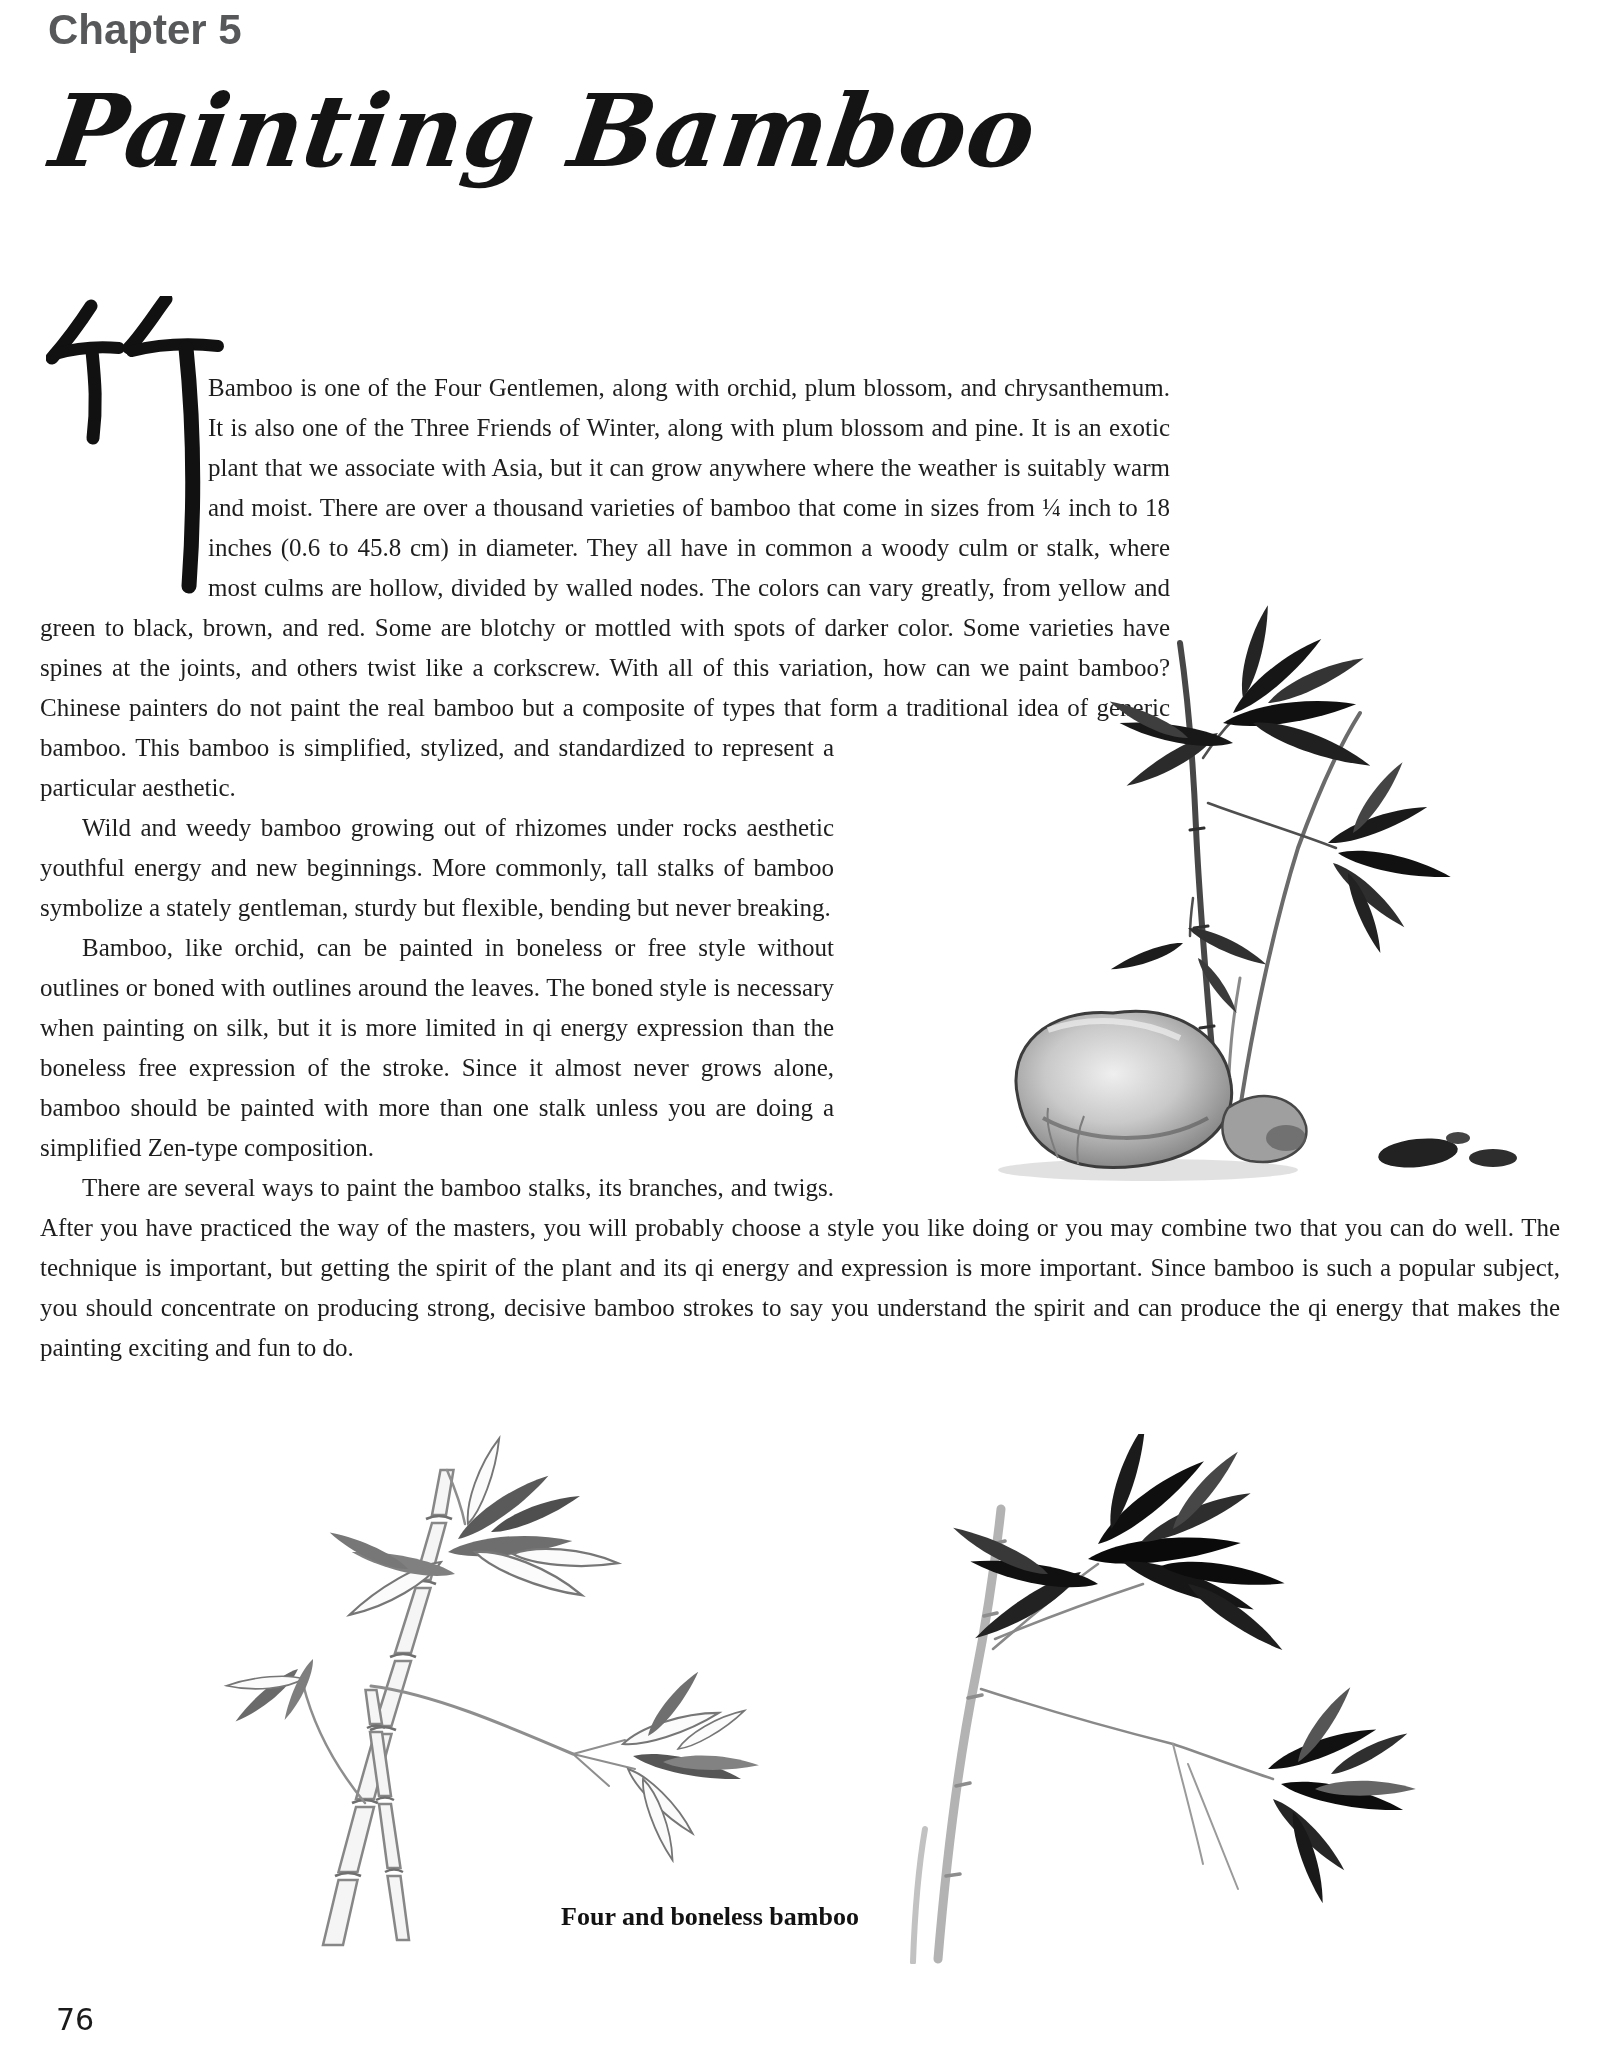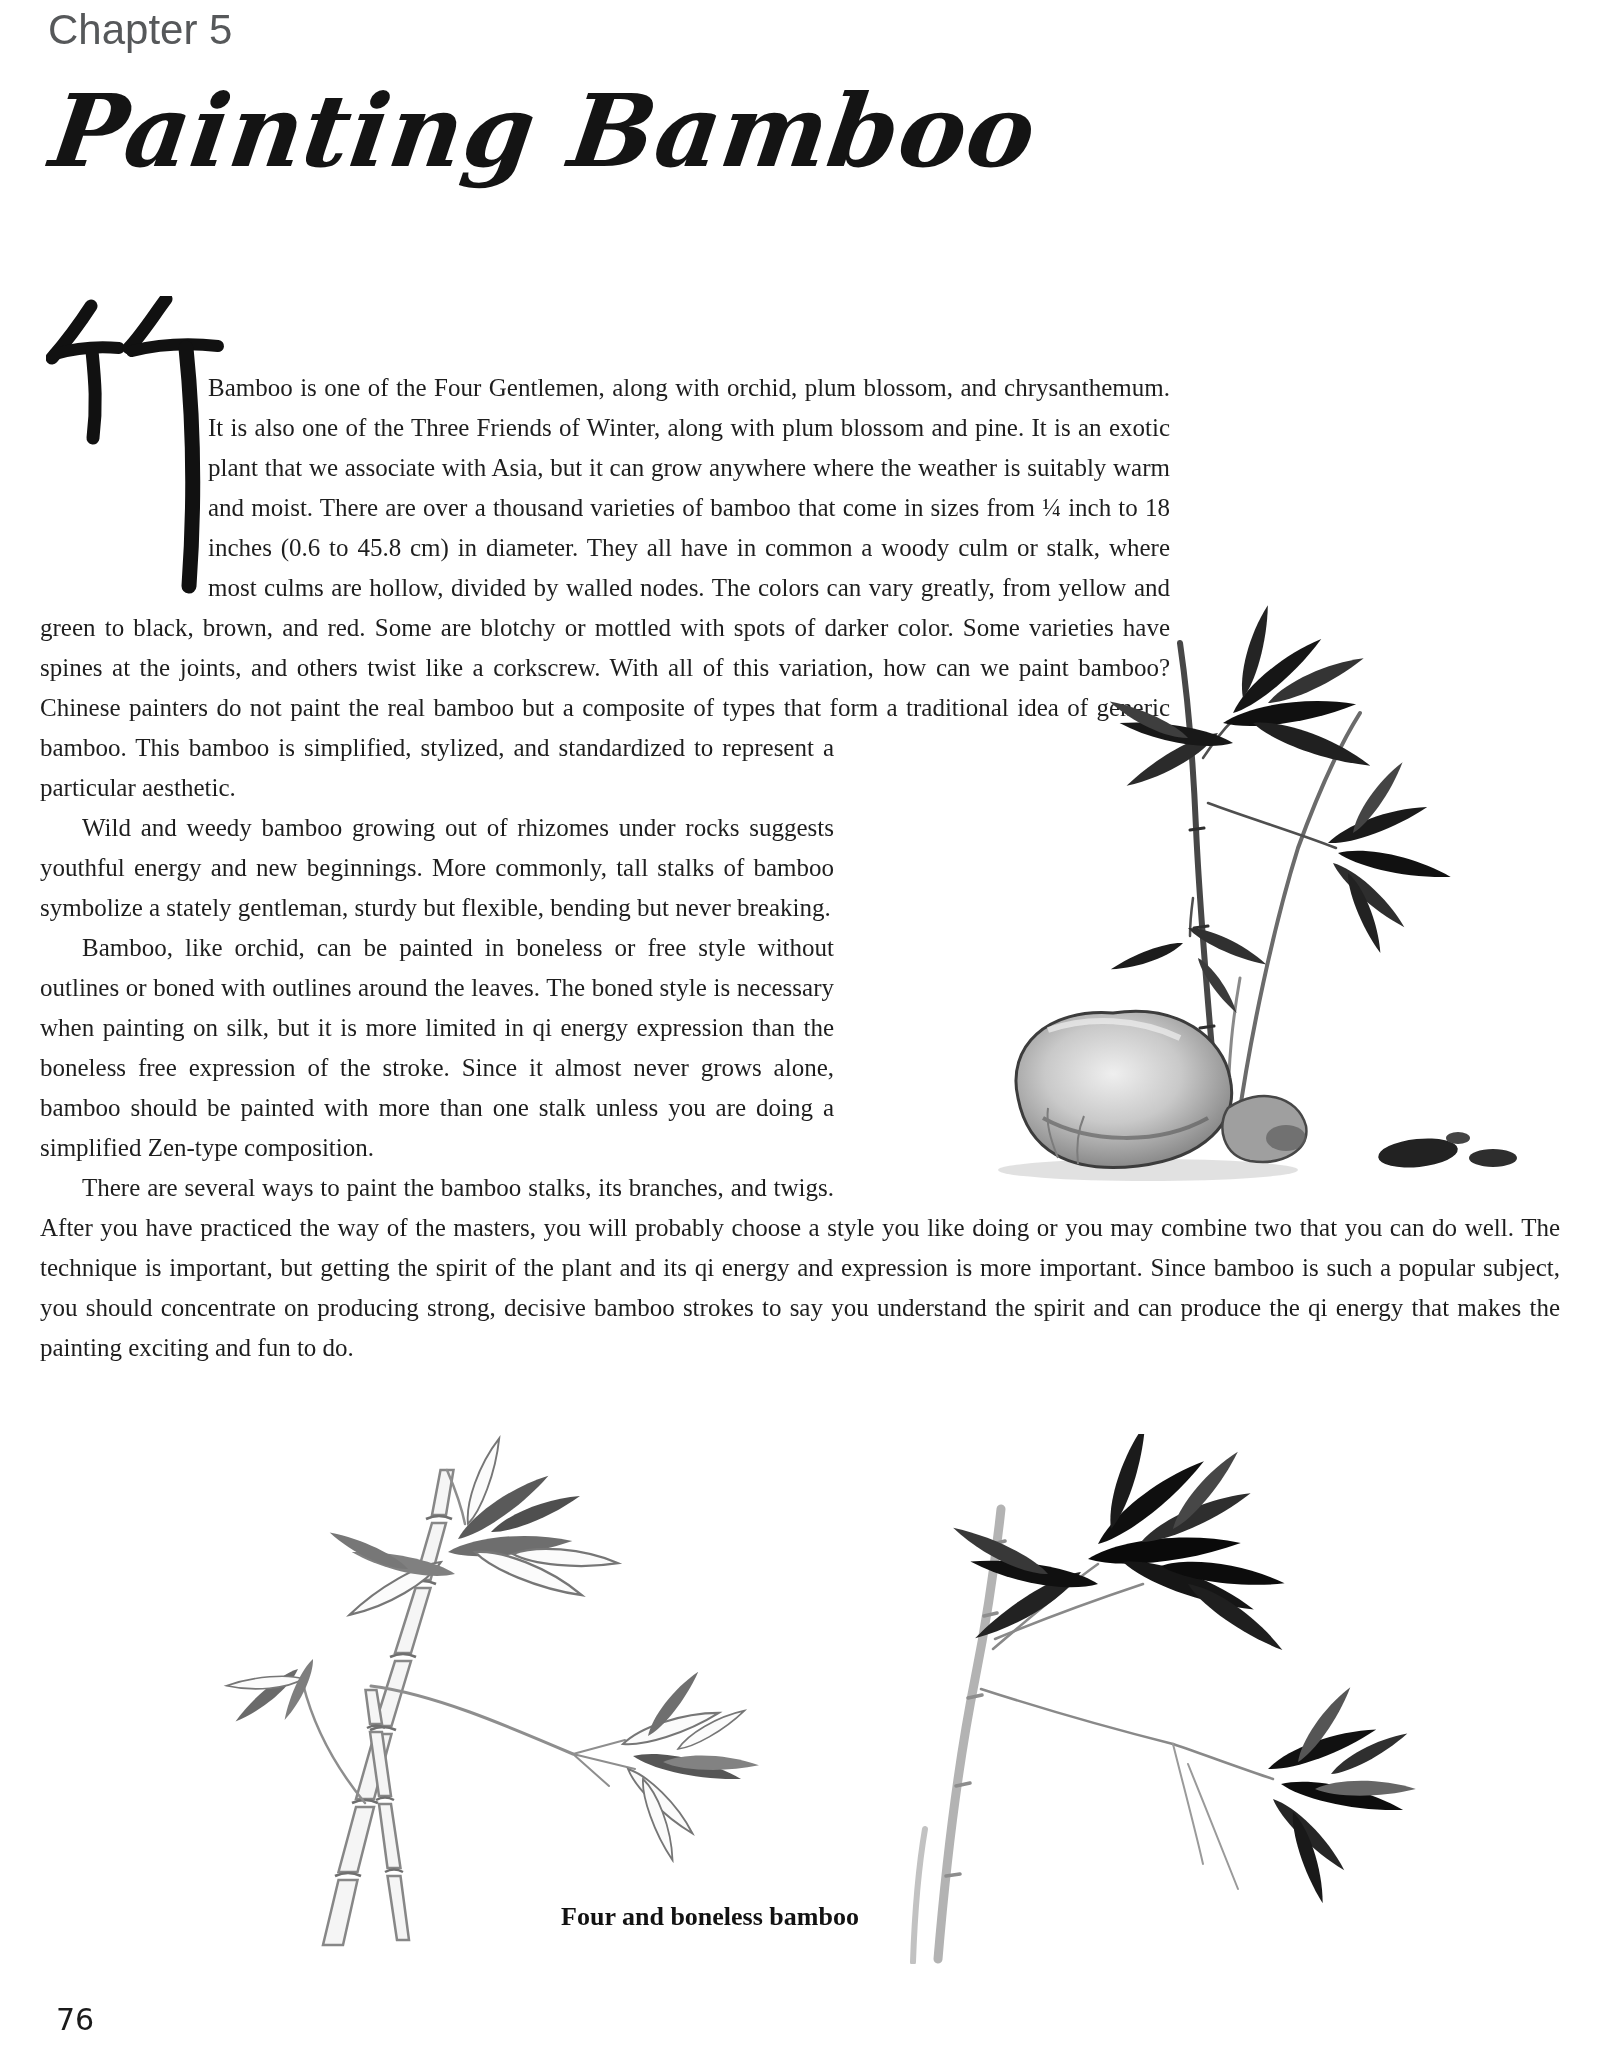--- a/index.html
+++ b/index.html
@@ -3,21 +3,21 @@
 <meta charset="utf-8">
 <style>
   html,body{margin:0;padding:0;background:#ffffff;}
   body{
     width:1600px;height:2066px;position:relative;overflow:hidden;
     font-family:"Liberation Serif", serif;color:#1c1c1c;
   }
   .chapter-label{
     position:absolute;left:48px;top:6px;
     font-family:"Liberation Sans", sans-serif;
-    font-weight:normal;font-size:42px;color:#56585a;letter-spacing:0;
+    font-weight:bold;font-size:42px;color:#56585a;letter-spacing:0;
   }
   .book-title{
     position:absolute;left:44px;top:72px;width:1100px;
     font-family:"DejaVu Serif", serif;
     font-style:italic;font-weight:bold;font-size:100px;color:#141414;
     transform:skewX(-8deg);transform-origin:0 100%;
     letter-spacing:1px;white-space:nowrap;
   }
   .bodytext{
     position:absolute;left:40px;top:368px;width:1520px;
@@ -80,21 +80,21 @@
             <path d="M9 58 Q 40 49, 73 52" stroke-width="12"></path>
             <path d="M46 55 C 49 85, 51 110, 47 142" stroke-width="13"></path>
             <path d="M120 3 C 106 22, 96 38, 83 52" stroke-width="13"></path>
             <path d="M86 55 Q 126 45, 172 50" stroke-width="12"></path>
             <path d="M140 52 C 147 120, 149 205, 143 290" stroke-width="15"></path>
           </g>
         </svg>
       </span><span>Bamboo is one of the Four Gentlemen, along with orchid, plum blossom, and chrysanthemum. It is also one of the Three Friends of Winter, along with plum blossom and pine. It is an exotic plant that we associate with Asia, but it can grow anywhere where the weather is suitably warm and moist. There are over a thousand varieties of bamboo that come in sizes from ¼ inch to 18 inches (0.6 to 45.8 cm) in diameter. They all have in common a woody culm or stalk, where most culms are hollow, divided by walled nodes. The colors can vary greatly, from yellow and green to black, brown, and red. Some are blotchy or mottled with spots of darker color. Some varieties have spines at the joints, and others twist like a corkscrew. With all of this variation, how can we paint bamboo? Chinese painters do not paint the real bamboo but a composite of types that form a traditional idea of generic</span>
       <span class="wrap-spacer"></span><span>bamboo. This bamboo is simplified, stylized, and standardized to represent a particular aesthetic.</span>
     </p>
-    <p class="indent">Wild and weedy bamboo growing out of rhizomes under rocks suggests youthful energy and new beginnings. More commonly, tall stalks of bamboo symbolize a stately gentleman, sturdy but flexible, bending but never breaking.</p>
+    <p class="indent">Wild and weedy bamboo growing out of rhizomes under rocks aesthetic youthful energy and new beginnings. More commonly, tall stalks of bamboo symbolize a stately gentleman, sturdy but flexible, bending but never breaking.</p>
     <p class="indent">Bamboo, like orchid, can be painted in boneless or free style without outlines or boned with outlines around the leaves. The boned style is necessary when painting on silk, but it is more limited in qi energy expression than the boneless free expression of the stroke. Since it almost never grows alone, bamboo should be painted with more than one stalk unless you are doing a simplified Zen-type composition.</p>
   </div>
   <p class="indent">There are several ways to paint the bamboo stalks, its branches, and twigs. After you have practiced the way of the masters, you will probably choose a style you like doing or you may combine two that you can do well. The technique is important, but getting the spirit of the plant and its qi energy and expression is more important. Since bamboo is such a popular subject, you should concentrate on producing strong, decisive bamboo strokes to say you understand the spirit and can produce the qi energy that makes the painting exciting and fun to do.</p>
 </div>
 
 <svg class="fig fig-rock" width="580" height="600" viewBox="0 0 580 600">
 
   <g fill="none" stroke-linecap="round">
     <path d="M230 520 C 222 430, 212 320, 208 230 C 205 160, 200 100, 192 45" stroke="#474747" stroke-width="6"></path>
     <path d="M250 525 C 262 440, 285 330, 310 250 C 330 195, 350 150, 372 115" stroke="#6b6b6b" stroke-width="4"></path>

